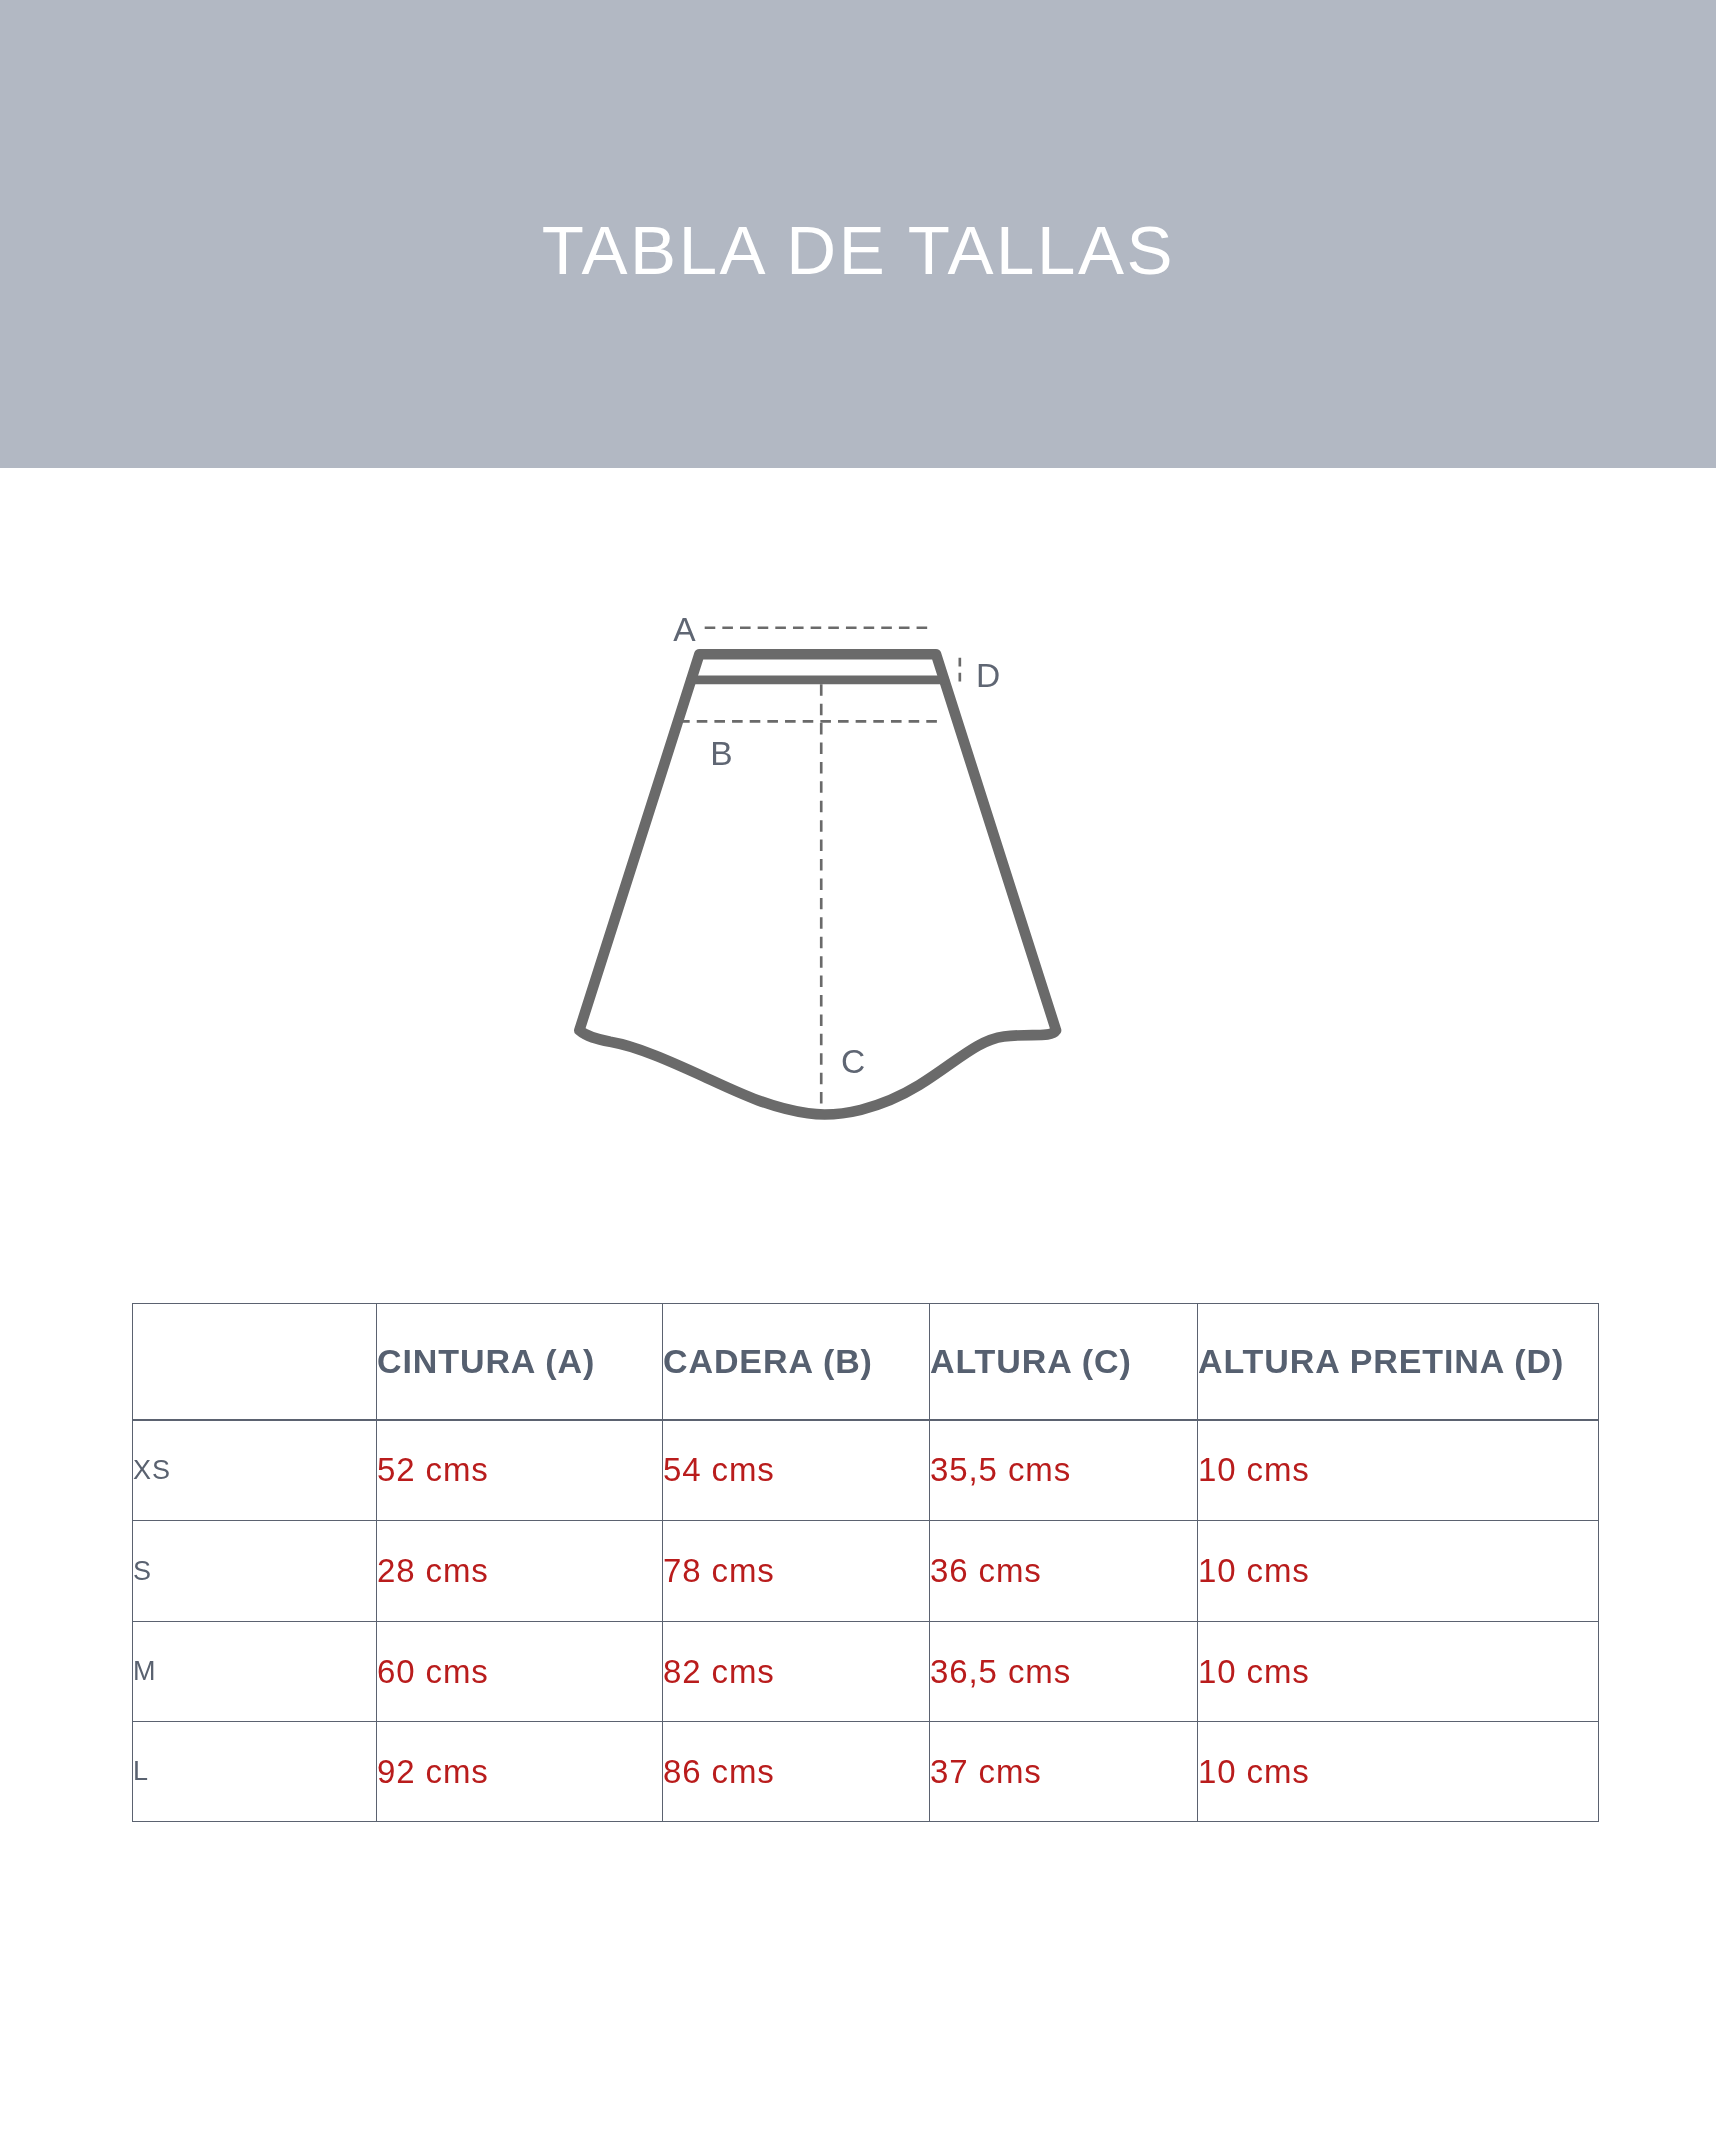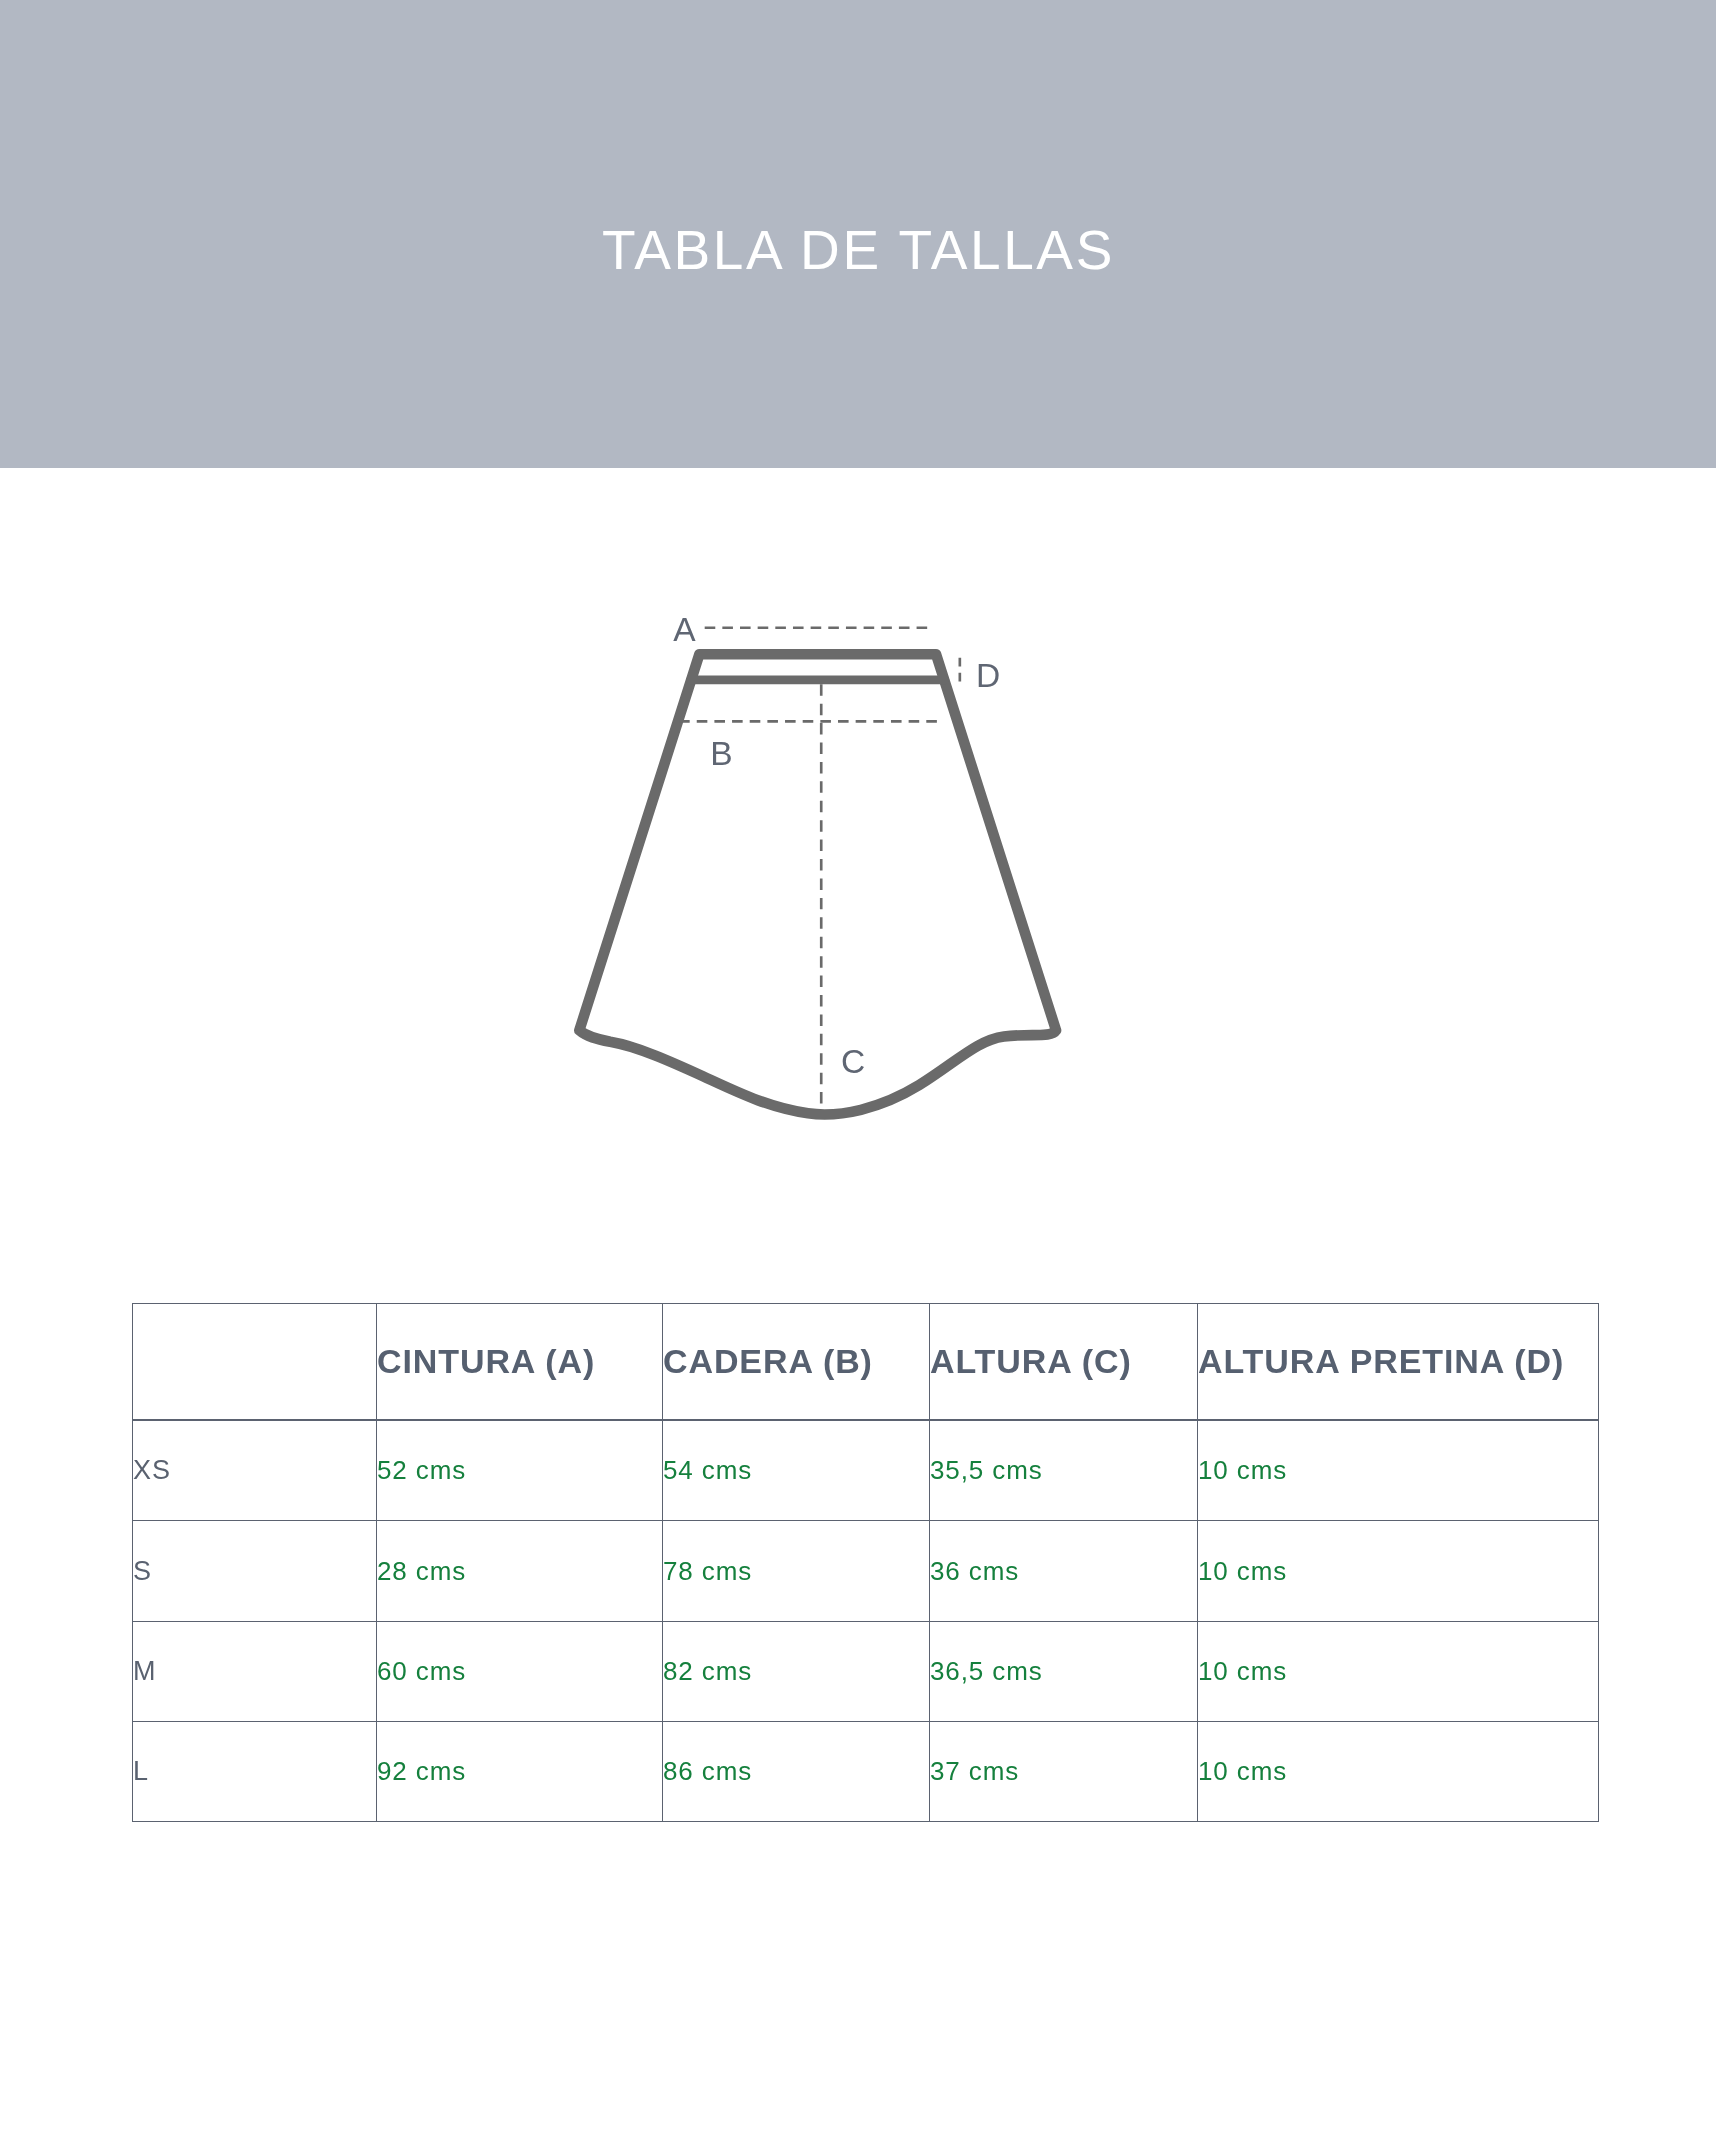--- a/index.html
+++ b/index.html
@@ -24,21 +24,21 @@
     width: 1717px;
     height: 468px;
     background: #b2b8c3;
     display: flex;
     align-items: center;
     justify-content: center;
   }
   .banner .title {
     margin: 0;
     padding-top: 32px;
-    font-size: 55px;
+    font-size: 69px;
     font-weight: 200;
     letter-spacing: 2.6px;
     color: #ffffff;
     white-space: nowrap;
   }
 
   
   .diagram {
     position: absolute;
     left: 529px;
@@ -79,23 +79,23 @@
     font-size: 34px;
     letter-spacing: 0.9px;
     color: #566070;
   }
   .size-table td.size-cell {
     font-size: 27px;
     letter-spacing: 0.9px;
     color: #5a6270;
   }
   .size-table td.value-cell {
-    font-size: 26px;
+    font-size: 33px;
     letter-spacing: 0.9px;
-    color: #15803d;
+    color: #b91c1c;
   }
 </style>
 </head>
 <body>
 
 <div class="page">
 
   <div class="banner">
     <h1 class="title">TABLA DE TALLAS</h1>
   </div>

